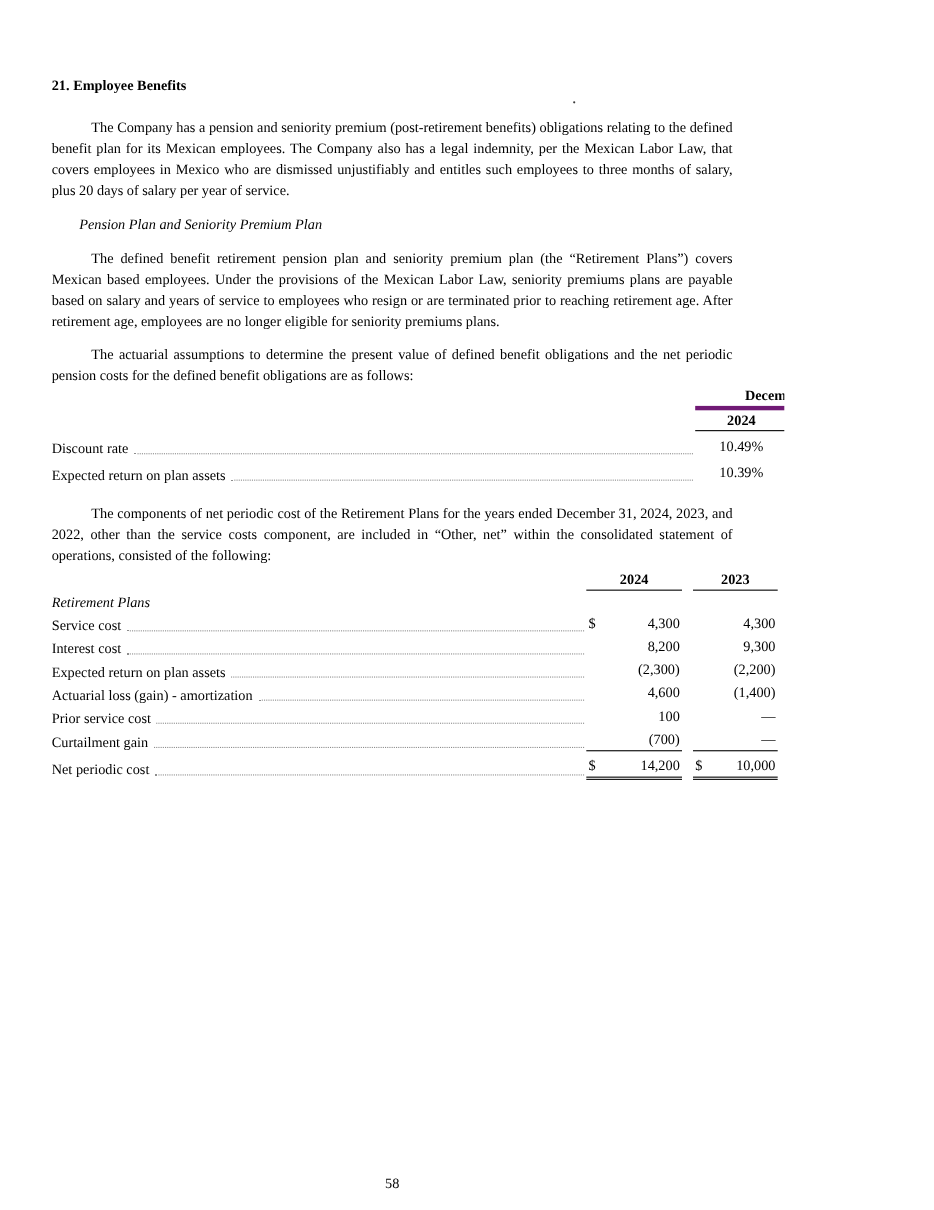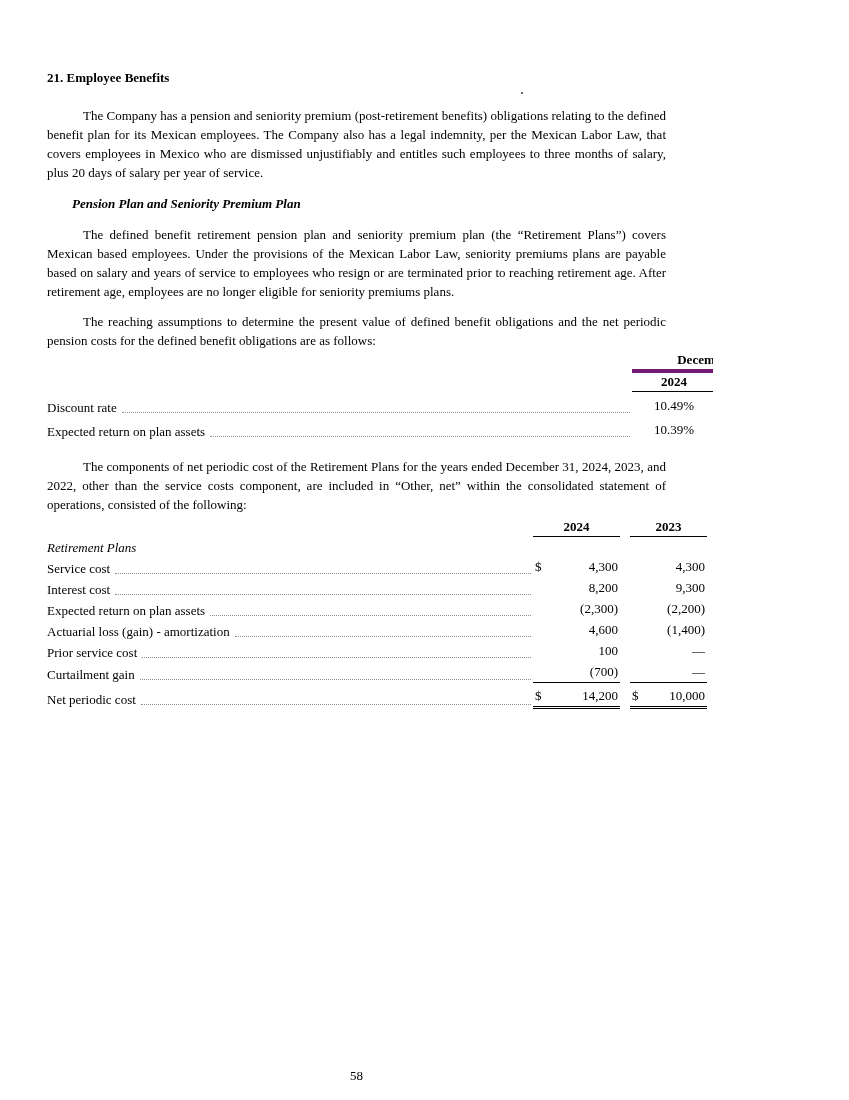--- a/index.html
+++ b/index.html
@@ -16,21 +16,21 @@
   h1.sec{font-size:13px;font-weight:bold;margin:0;line-height:16px;}
   p.body{
     margin:0;line-height:19px;text-align:justify;
     text-indent:36px;
   }
   p.p1{margin-top:20px;}
   p.p2{margin-top:12px;}
   p.p3{margin-top:11px;}
   p.p4{margin-top:17px;}
   .subhead{
-    margin:12px 0 0 25px;font-style:italic;line-height:19px;font-weight:bold;
+    margin:12px 0 0 25px;font-style:italic;line-height:19px;
   }
   .dot{
     position:absolute;left:521px;top:92px;width:2px;height:2px;
     background:#3a3a3a;border-radius:50%;
   }
   table{border-collapse:collapse;table-layout:fixed;}
   td{padding:0;vertical-align:bottom;font-size:13px;}
   .t1{width:751px;margin-top:2px;}
   .t2{width:746px;margin-top:4px;}
   .span-hdr{
@@ -76,21 +76,21 @@
   <h1 class="sec">21. Employee Benefits</h1>
 
   <span class="dot"></span>
 
   <p class="body p1">The Company has a pension and seniority premium (post-retirement benefits) obligations relating to the defined benefit plan for its Mexican employees. The Company also has a legal indemnity, per the Mexican Labor Law, that covers employees in Mexico who are dismissed unjustifiably and entitles such employees to three months of salary, plus 20 days of salary per year of service.</p>
 
   <div class="subhead">Pension Plan and Seniority Premium Plan</div>
 
   <p class="body p2">The defined benefit retirement pension plan and seniority premium plan (the “Retirement Plans”) covers Mexican based employees. Under the provisions of the Mexican Labor Law, seniority premiums plans are payable based on salary and years of service to employees who resign or are terminated prior to reaching retirement age. After retirement age, employees are no longer eligible for seniority premiums plans.</p>
 
-  <p class="body p3">The reaching assumptions to determine the present value of defined benefit obligations and the net periodic pension costs for the defined benefit obligations are as follows:</p>
+  <p class="body p3">The actuarial assumptions to determine the present value of defined benefit obligations and the net periodic pension costs for the defined benefit obligations are as follows:</p>
 
   <table class="t1">
     <colgroup>
         <col style="width:585px">
         <col style="width:84px">
         <col style="width:6px">
         <col style="width:76px">
       </colgroup>
     <tbody>
         <tr>

